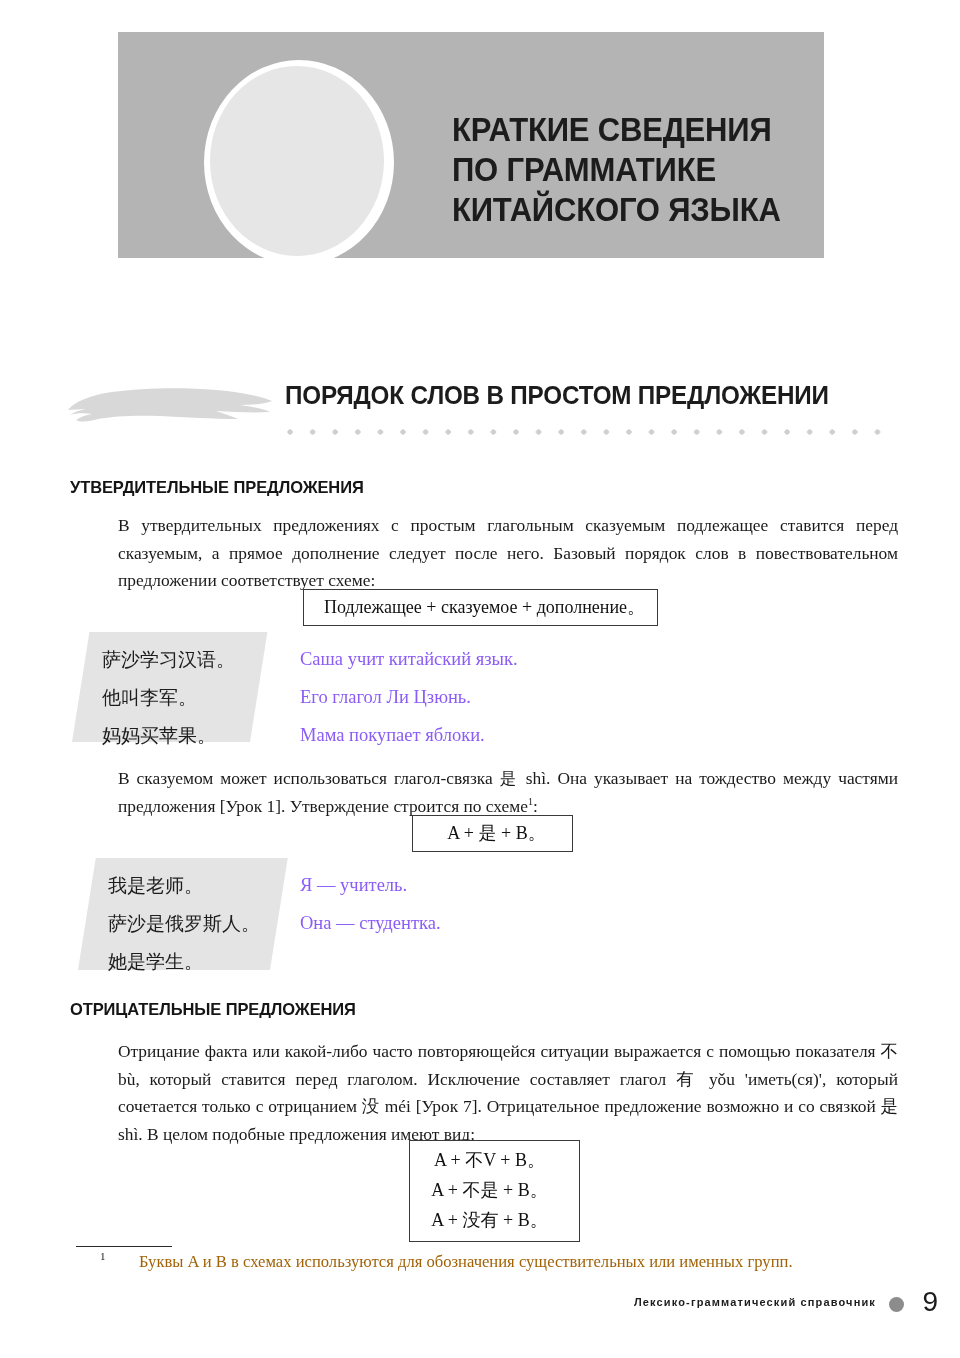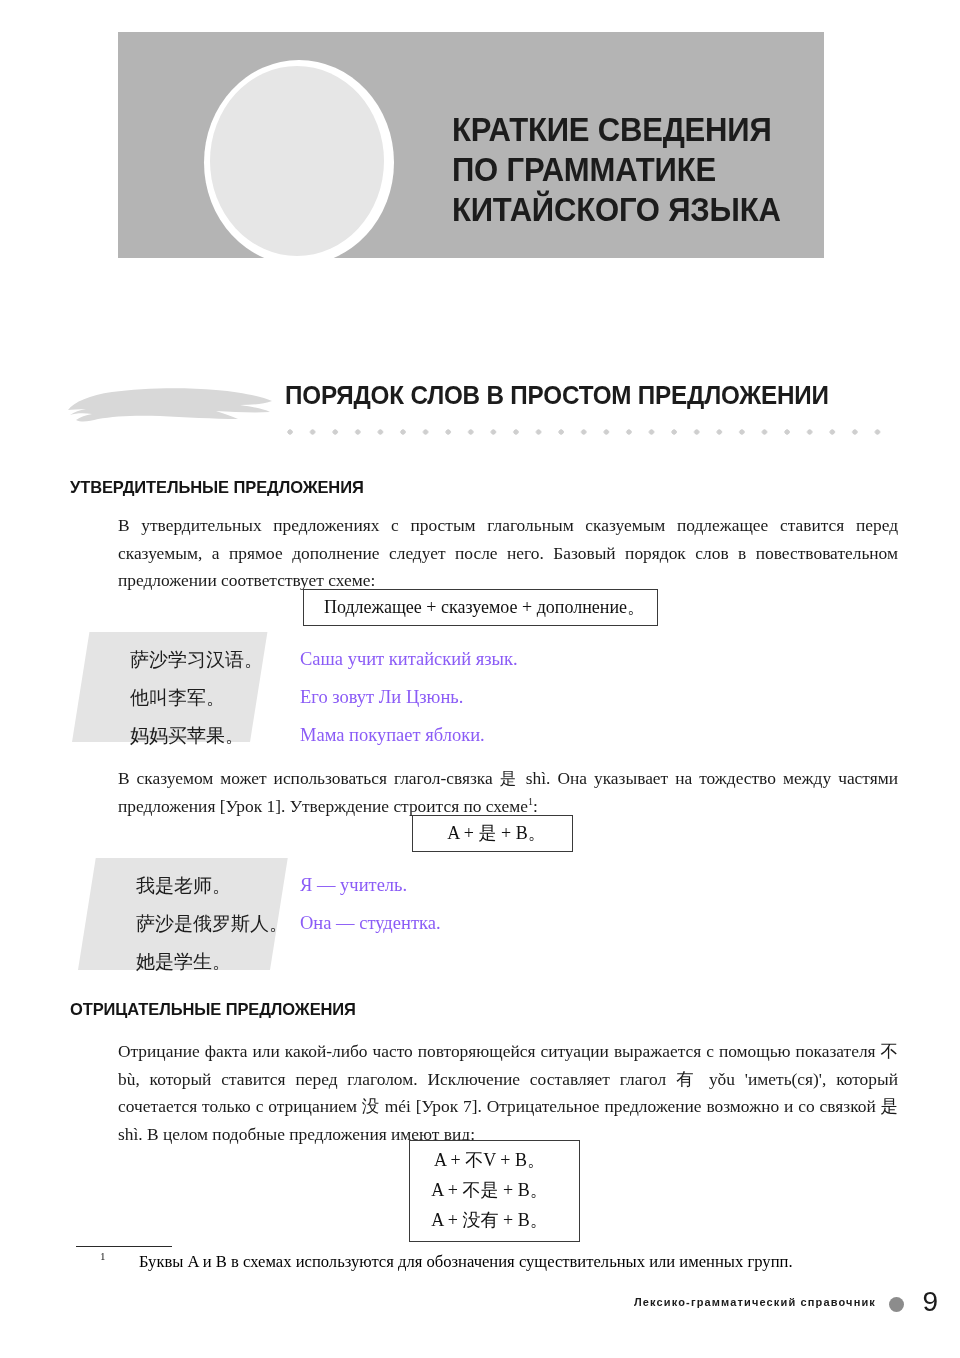--- a/index.html
+++ b/index.html
@@ -169,21 +169,20 @@
   }
   .example-cn {
     position: absolute;
     left: 30px;
     top: 8px;
     font-family: "DejaVu Sans", "Liberation Sans", sans-serif;
     font-size: 19px;
     line-height: 38px;
     color: #1d1d1d;
     white-space: nowrap;
-    margin-left: 28px;
   }
   .example-ru {
     position: absolute;
     top: 8px;
     font-size: 18.5px;
     line-height: 38px;
     color: #8b5cf6;
     white-space: nowrap;
   }
   #example-block-1 { left: 72px; top: 632px; width: 700px; height: 118px; }
@@ -209,21 +208,21 @@
     font-size: 11px;
     color: #222222;
   }
   .footnote-text {
     position: absolute;
     left: 139px;
     top: 1250px;
     width: 760px;
     font-size: 16.6px;
     line-height: 24px;
-    color: #000000;
+    color: #a16207;
   }
 
   
   .footer {
     position: absolute;
     left: 0;
     top: 1290px;
     width: 960px;
     height: 40px;
   }
@@ -293,21 +292,21 @@
 
 <div class="example-block" id="example-block-1">
   <div class="example-panel"></div>
   <div class="example-cn">
     <div>萨沙学习汉语。</div>
     <div>他叫李军。</div>
     <div>妈妈买苹果。</div>
   </div>
   <div class="example-ru">
     <div>Саша учит китайский язык.</div>
-    <div>Его зовут Ли Цзюнь.</div>
+    <div>Его глагол Ли Цзюнь.</div>
     <div>Мама покупает яблоки.</div>
   </div>
 </div>
 
 <div class="para" id="para-2">
   <span>В сказуемом может использоваться глагол-связка </span><span class="cjk">是</span><span> shì. Она указывает на тождество между частями предложения [Урок 1]. Утверждение строится по схеме</span><sup>1</sup><span>:</span>
 </div>
 
 <div class="formula-box" id="formula-2">
   <div class="formula-line">A + 是 + B。</div>

